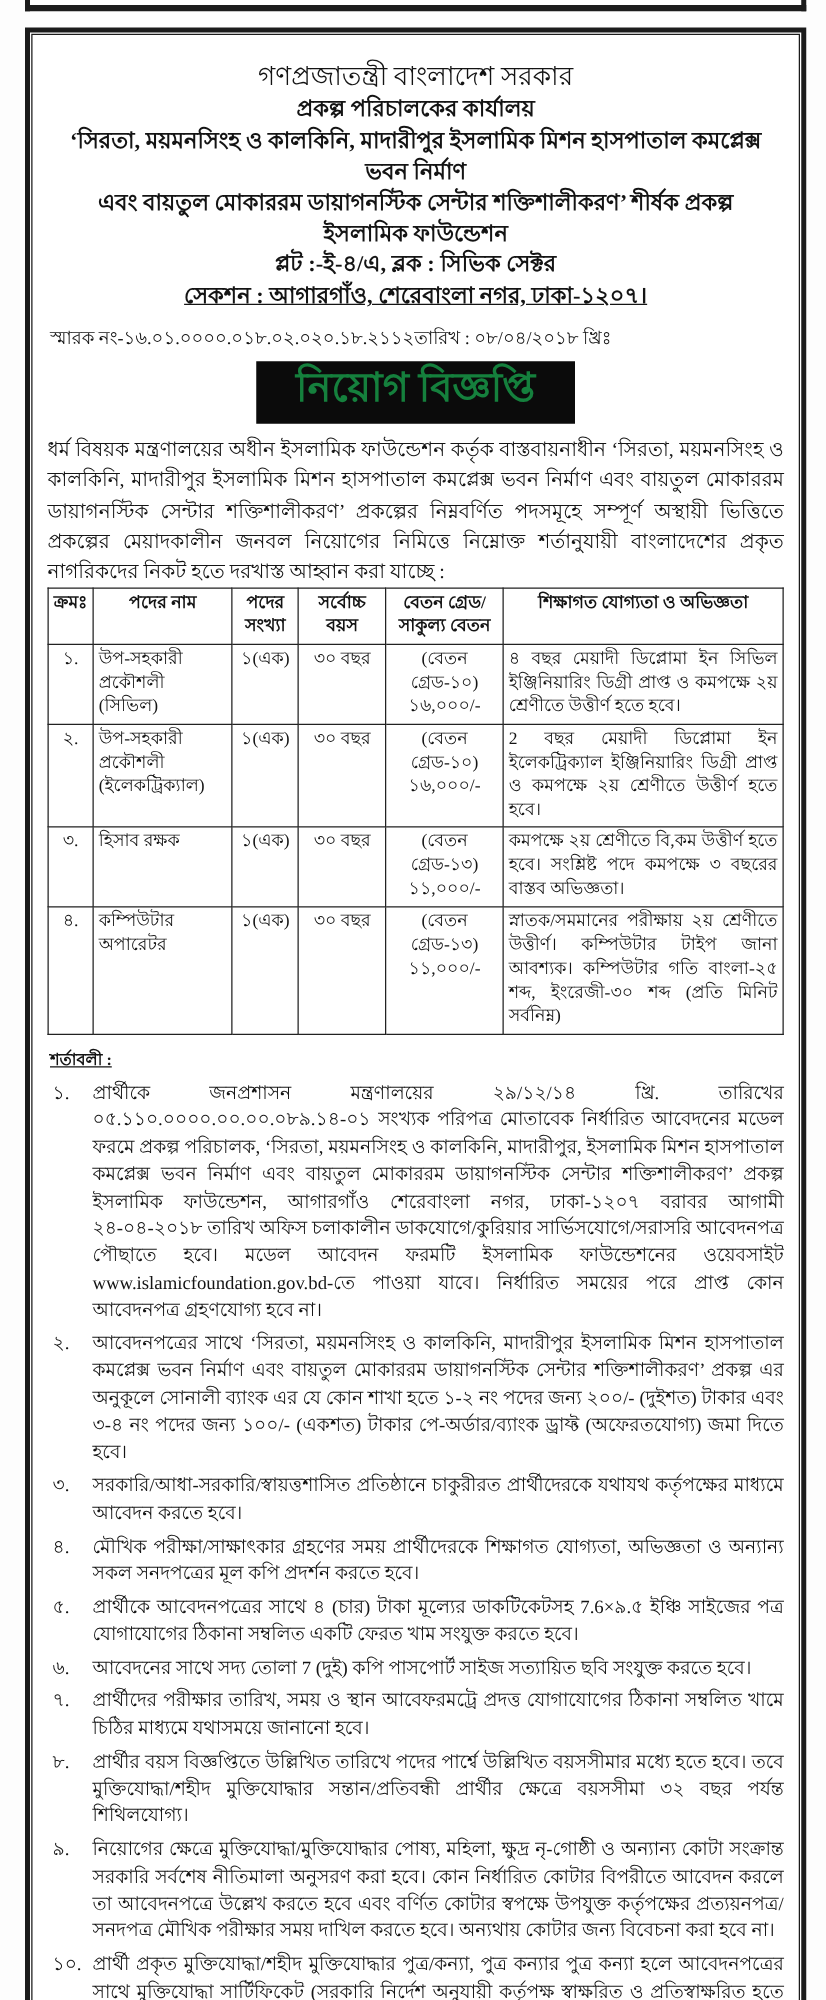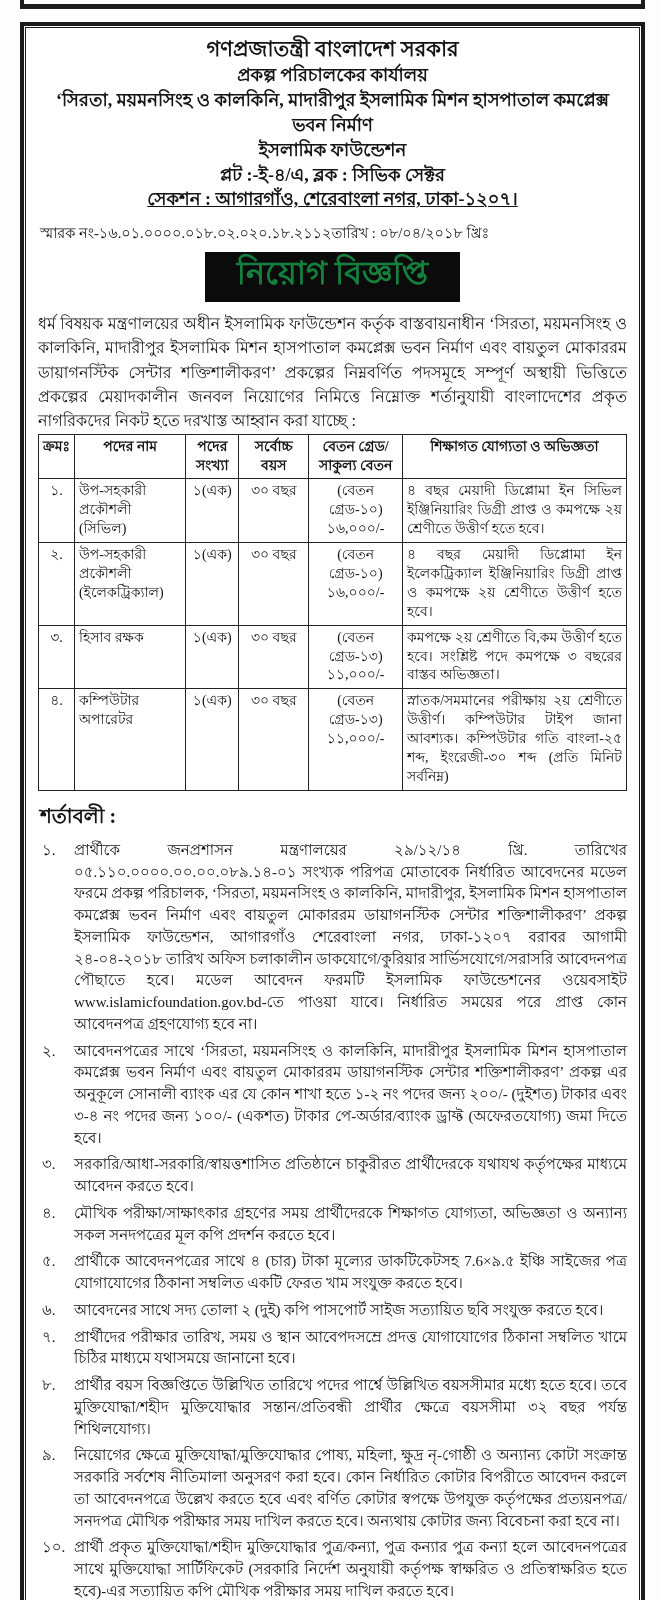--- a/index.html
+++ b/index.html
@@ -30,21 +30,21 @@
     background: #ffffff;
   }
   .doc-inner {
     border: 1.5px solid #1b1b1b;
     margin: 1px;
     padding: 8px 12px 64px 12px;
     position: relative;
     min-height: 1545px;
   }
   .doc-header { text-align: center; }
-  .h-govt { font-size: 21px; font-weight: bold; line-height: 1.3; }
+  .h-govt { font-size: 21px; font-weight: normal; line-height: 1.3; margin-top: 12px; }
   .h-line { font-size: 18px; font-weight: bold; line-height: 1.38; }
   .h-underline { text-decoration: underline; }
   .memo-row {
     display: flex;
     justify-content: flex-start;
     font-size: 14.5px;
     margin: 10px 2px 2px 2px;
   }
   .title-band-wrap { text-align: center; margin: 6px 0 10px 0; }
   .title-band {
@@ -71,22 +71,23 @@
   }
   table.vacancy th, table.vacancy td {
     border: 1.5px solid #222222;
     padding: 3px 4px;
     vertical-align: top;
   }
   table.vacancy th { font-weight: bold; text-align: center; }
   td.c { text-align: center; }
   td.qual { text-align: justify; }
   .terms-heading {
-    font-size: 20px;
+    font-size: 13px;
     font-weight: bold;
+    text-decoration: underline;
     margin: 10px 0 6px 2px;
   }
   .terms { margin: 0; }
   .term {
     display: flex;
     font-size: 15px;
     line-height: 1.45;
     margin-bottom: 5px;
   }
   .term .tnum { flex: 0 0 36px; padding-left: 4px; }
@@ -100,20 +101,21 @@
 
   <div class="top-box-edge"></div>
 
   <div class="doc-outer">
     <div class="doc-inner">
 
       <header class="doc-header">
         <div class="h-govt">গণপ্রজাতন্ত্রী বাংলাদেশ সরকার</div>
         <div class="h-line">প্রকল্প পরিচালকের কার্যালয়</div>
         <div class="h-line">‘সিরতা, ময়মনসিংহ ও কালকিনি, মাদারীপুর ইসলামিক মিশন হাসপাতাল কমপ্লেক্স ভবন নির্মাণ</div>
+        <div class="h-line">এবং বায়তুল মোকাররম ডায়াগনস্টিক সেন্টার শক্তিশালীকরণ’ শীর্ষক প্রকল্প</div>
         <div class="h-line">ইসলামিক ফাউন্ডেশন</div>
         <div class="h-line">প্লট :-ই-৪/এ, ব্লক : সিভিক সেক্টর</div>
         <div class="h-line h-underline">সেকশন : আগারগাঁও, শেরেবাংলা নগর, ঢাকা-১২০৭।</div>
       </header>
 
       <div class="memo-row">
         <span>স্মারক নং-১৬.০১.০০০০.০১৮.০২.০২০.১৮.২১১২</span>
         <span>তারিখ : ০৮/০৪/২০১৮ খ্রিঃ</span>
       </div>
 
@@ -156,21 +158,21 @@
           </tr>
           <tr>
             <td class="c">২.</td>
             <td>উপ-সহকারী প্রকৌশলী (ইলেকট্রিক্যাল)</td>
             <td class="c">১(এক)</td>
             <td class="c">৩০ বছর</td>
             <td class="c">
               <div>(বেতন গ্রেড-১০)</div>
               <div>১৬,০০০/-</div>
             </td>
-            <td class="qual">৪ বছর মেয়াদী ডিপ্লোমা ইন ইলেকট্রিক্যাল ইঞ্জিনিয়ারিং ডিগ্রী প্রাপ্ত ও কমপক্ষে ২য় শ্রেণীতে উত্তীর্ণ হতে হবে।</td>
+            <td class="qual">2 বছর মেয়াদী ডিপ্লোমা ইন ইলেকট্রিক্যাল ইঞ্জিনিয়ারিং ডিগ্রী প্রাপ্ত ও কমপক্ষে ২য় শ্রেণীতে উত্তীর্ণ হতে হবে।</td>
           </tr>
           <tr>
             <td class="c">৩.</td>
             <td>হিসাব রক্ষক</td>
             <td class="c">১(এক)</td>
             <td class="c">৩০ বছর</td>
             <td class="c">
               <div>(বেতন গ্রেড-১৩)</div>
               <div>১১,০০০/-</div>
             </td>
@@ -208,25 +210,25 @@
         <div class="term">
           <span class="tnum">৪.</span>
           <span class="ttext">মৌখিক পরীক্ষা/সাক্ষাৎকার গ্রহণের সময় প্রার্থীদেরকে শিক্ষাগত যোগ্যতা, অভিজ্ঞতা ও অন্যান্য সকল সনদপত্রের মূল কপি প্রদর্শন করতে হবে।</span>
         </div>
         <div class="term">
           <span class="tnum">৫.</span>
           <span class="ttext">প্রার্থীকে আবেদনপত্রের সাথে ৪ (চার) টাকা মূল্যের ডাকটিকেটসহ 7.6×৯.৫ ইঞ্চি সাইজের পত্র যোগাযোগের ঠিকানা সম্বলিত  একটি ফেরত খাম সংযুক্ত করতে হবে।</span>
         </div>
         <div class="term">
           <span class="tnum">৬.</span>
-          <span class="ttext">আবেদনের সাথে সদ্য তোলা ২ (দুই) কপি পাসপোর্ট সাইজ সত্যায়িত ছবি সংযুক্ত করতে হবে।</span>
+          <span class="ttext">আবেদনের সাথে সদ্য তোলা 7 (দুই) কপি পাসপোর্ট সাইজ সত্যায়িত ছবি সংযুক্ত করতে হবে।</span>
         </div>
         <div class="term">
           <span class="tnum">৭.</span>
-          <span class="ttext">প্রার্থীদের পরীক্ষার তারিখ, সময় ও স্থান আবেপদসম্রে প্রদত্ত যোগাযোগের ঠিকানা সম্বলিত খামে চিঠির মাধ্যমে যথাসময়ে জানানো হবে।</span>
+          <span class="ttext">প্রার্থীদের পরীক্ষার তারিখ, সময় ও স্থান আবেফরমট্রে প্রদত্ত যোগাযোগের ঠিকানা সম্বলিত খামে চিঠির মাধ্যমে যথাসময়ে জানানো হবে।</span>
         </div>
         <div class="term">
           <span class="tnum">৮.</span>
           <span class="ttext">প্রার্থীর বয়স বিজ্ঞপ্তিতে উল্লিখিত তারিখে পদের পার্শ্বে উল্লিখিত বয়সসীমার মধ্যে হতে হবে। তবে মুক্তিযোদ্ধা/শহীদ মুক্তিযোদ্ধার সন্তান/প্রতিবন্ধী প্রার্থীর ক্ষেত্রে বয়সসীমা ৩২ বছর পর্যন্ত শিথিলযোগ্য।</span>
         </div>
         <div class="term">
           <span class="tnum">৯.</span>
           <span class="ttext">নিয়োগের ক্ষেত্রে মুক্তিযোদ্ধা/মুক্তিযোদ্ধার পোষ্য, মহিলা, ক্ষুদ্র নৃ-গোষ্ঠী ও অন্যান্য কোটা সংক্রান্ত সরকারি সর্বশেষ নীতিমালা অনুসরণ করা হবে। কোন নির্ধারিত কোটার বিপরীতে আবেদন করলে তা আবেদনপত্রে উল্লেখ করতে হবে এবং বর্ণিত কোটার স্বপক্ষে উপযুক্ত কর্তৃপক্ষের প্রত্যয়নপত্র/সনদপত্র মৌখিক পরীক্ষার সময় দাখিল করতে হবে। অন্যথায় কোটার জন্য বিবেচনা করা হবে না।</span>
         </div>
         <div class="term">

